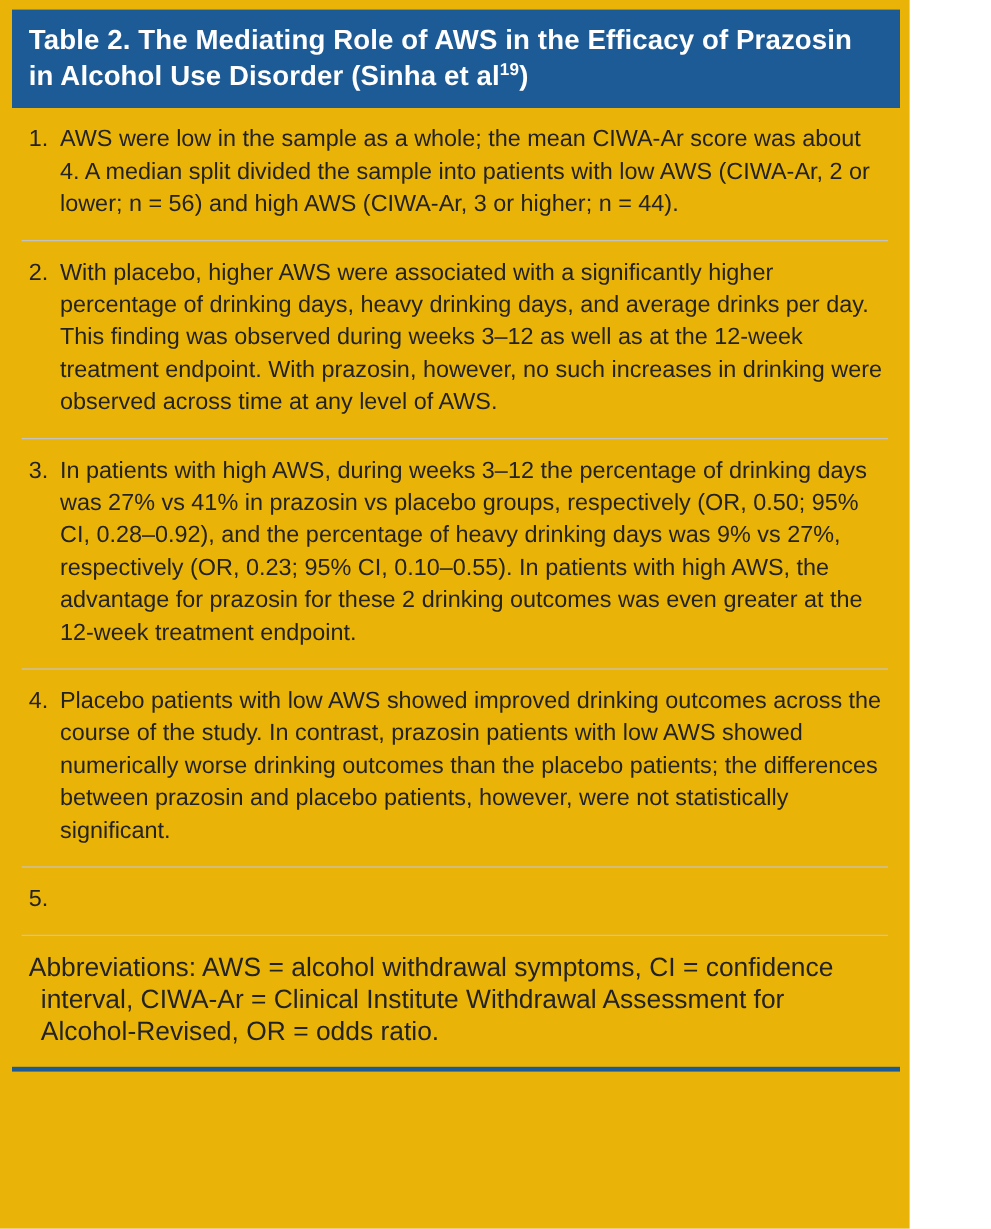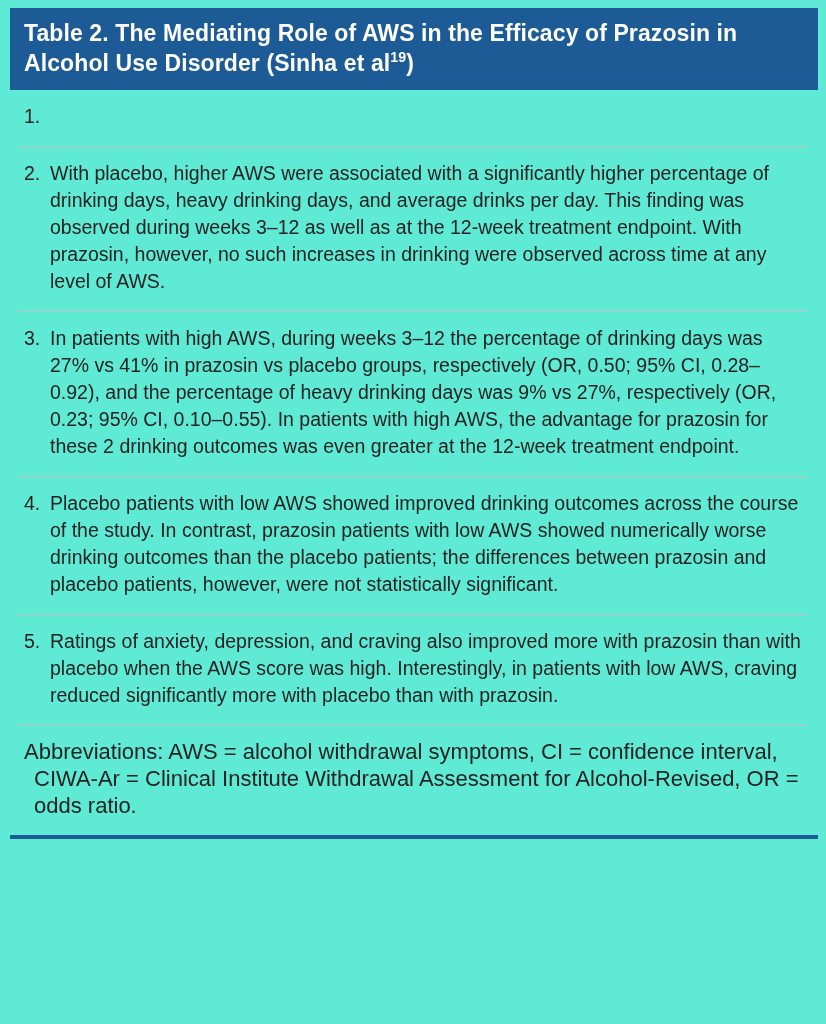--- a/index.html
+++ b/index.html
@@ -3,23 +3,23 @@
 <meta charset="utf-8">
 <style>
   * { box-sizing: border-box; }
   html, body {
     margin: 0;
     padding: 0;
     background: #ffffff;
     font-family: "Liberation Sans", "DejaVu Sans", sans-serif;
   }
   .page {
-    width: 826px;
+    width: 758px;
     min-height: 1024px;
-    background: #5eead4;
+    background: #eab308;
     padding: 8px 8px 6px 10px;
   }
   .table-card {
     width: 100%;
   }
   .card-header {
     background: #1d5b97;
     color: #ffffff;
     padding: 10px 16px 12px 14px;
   }
@@ -79,40 +79,40 @@
   <div class="table-card">
 
     <header class="card-header">
       <h2><span>Table 2. The Mediating Role of AWS in the Efficacy of Prazosin in Alcohol Use Disorder (Sinha et al</span><sup>19</sup><span>)</span></h2>
     </header>
 
     <div class="card-body">
 
       <div class="item">
         <span class="num">1.</span>
+        <span class="txt">AWS were low in the sample as a whole; the mean CIWA-Ar score was about 4. A median split divided the sample into patients with low AWS (CIWA-Ar, 2 or lower; n = 56) and high AWS (CIWA-Ar, 3 or higher; n = 44).</span>
       </div>
 
       <div class="item">
         <span class="num">2.</span>
         <span class="txt">With placebo, higher AWS were associated with a significantly higher percentage of drinking days, heavy drinking days, and average drinks per day. This finding was observed during weeks 3–12 as well as at the 12-week treatment endpoint. With prazosin, however, no such increases in drinking were observed across time at any level of AWS.</span>
       </div>
 
       <div class="item">
         <span class="num">3.</span>
         <span class="txt">In patients with high AWS, during weeks 3–12 the percentage of drinking days was 27% vs 41% in prazosin vs placebo groups, respectively (OR, 0.50; 95% CI, 0.28–0.92), and the percentage of heavy drinking days was 9% vs 27%, respectively (OR, 0.23; 95% CI, 0.10–0.55). In patients with high AWS, the advantage for prazosin for these 2 drinking outcomes was even greater at the 12-week treatment endpoint.</span>
       </div>
 
       <div class="item">
         <span class="num">4.</span>
         <span class="txt">Placebo patients with low AWS showed improved drinking outcomes across the course of the study. In contrast, prazosin patients with low AWS showed numerically worse drinking outcomes than the placebo patients; the differences between prazosin and placebo patients, however, were not statistically significant.</span>
       </div>
 
       <div class="item">
         <span class="num">5.</span>
-        <span class="txt">Ratings of anxiety, depression, and craving also improved more with prazosin than with placebo when the AWS score was high. Interestingly, in patients with low AWS, craving reduced significantly more with placebo than with prazosin.</span>
       </div>
 
       <div class="abbreviations">
         <span class="abbr-text">Abbreviations: AWS = alcohol withdrawal symptoms, CI = confidence interval, CIWA-Ar = Clinical Institute Withdrawal Assessment for Alcohol-Revised, OR = odds ratio.</span>
       </div>
 
     </div>
 
     <div class="bottom-rule"></div>
 

